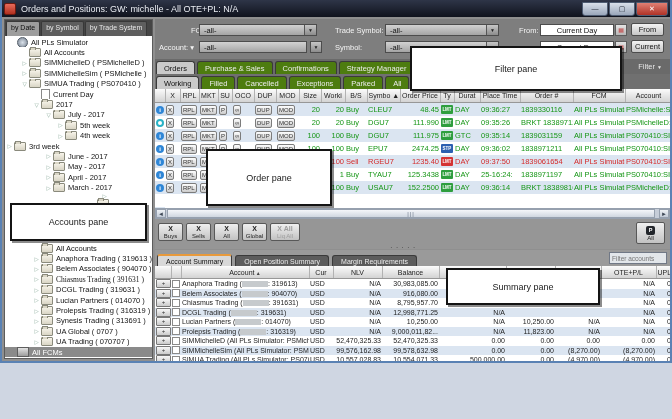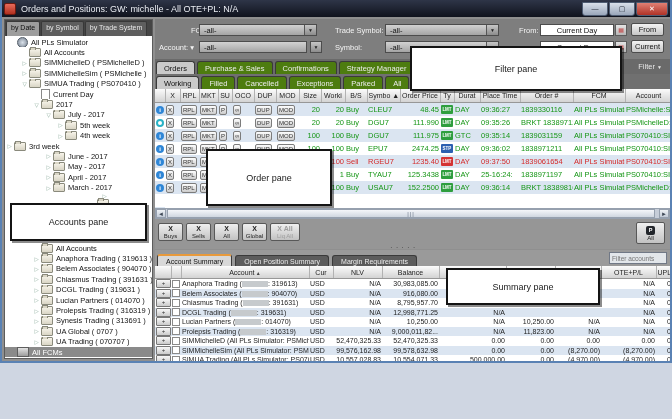--- a/index.html
+++ b/index.html
@@ -239,21 +239,21 @@
         <div class="trow" style="padding-left: 27px;">
           <span class="arr">▷</span>
           <span class="fold"></span>
           <span>Anaphora Trading ( 319613 )</span>
         </div>
         <div class="trow" style="padding-left: 27px;">
           <span class="arr">▷</span>
           <span class="fold"></span>
           <span>Belem Associates ( 904070 )</span>
         </div>
-        <div class="trow" style="padding-left: 27px;">
+        <div class="trow" style="padding-left: 27px; font-family: Liberation Serif, serif;">
           <span class="arr">▷</span>
           <span class="fold"></span>
           <span>Chiasmus Trading ( 391631 )</span>
         </div>
         <div class="trow" style="padding-left: 27px;">
           <span class="arr">▷</span>
           <span class="fold"></span>
           <span>DCGL Trading ( 319631 )</span>
         </div>
         <div class="trow" style="padding-left: 27px;">

